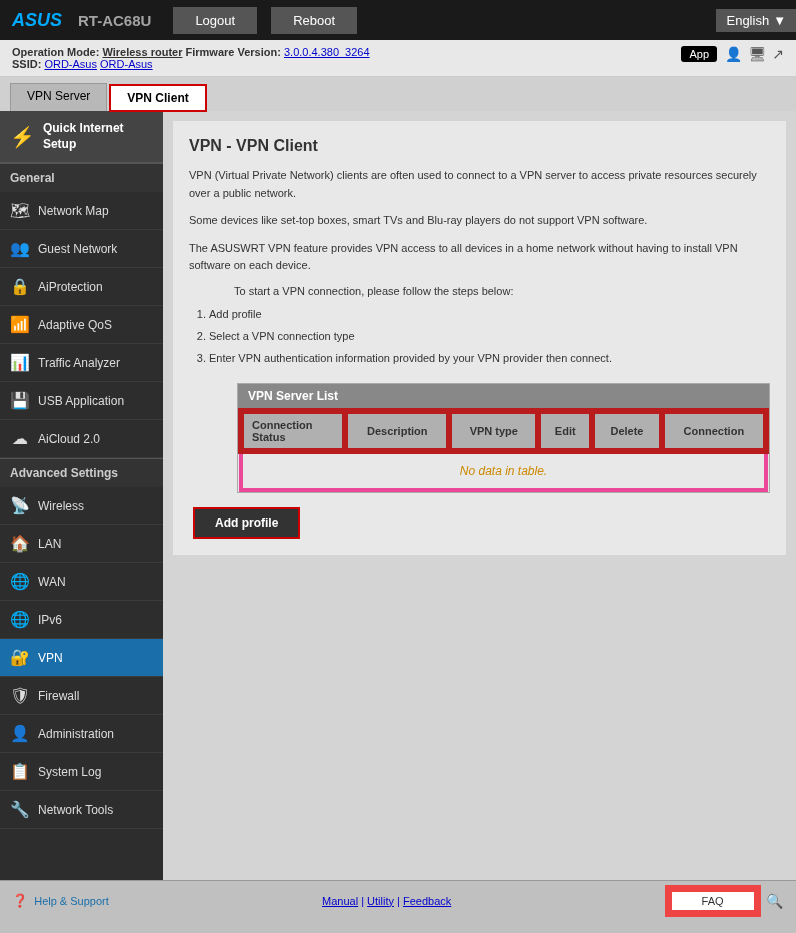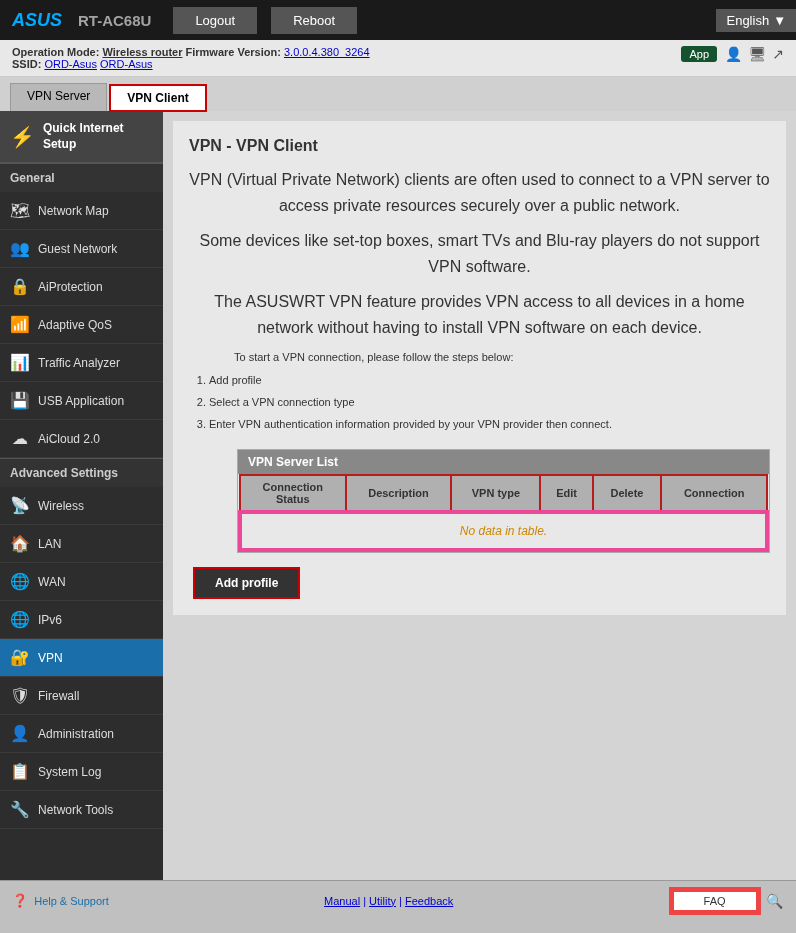--- a/index.html
+++ b/index.html
@@ -14,21 +14,21 @@
     .header-btn { background: #555; color: white; border: none; padding: 6px 22px; cursor: pointer; font-size: 13px; }
     .lang-selector { margin-left: auto; display: flex; align-items: center; background: #555; padding: 4px 10px; color: white; cursor: pointer; gap: 4px; }
     .lang-selector span { font-size: 13px; }
 
     
     .info-bar { background: #e8e8e8; padding: 6px 12px; border-bottom: 1px solid #ccc; display: flex; align-items: flex-start; justify-content: space-between; }
     .info-left { font-size: 11px; color: #333; }
     .info-left .label { font-weight: bold; }
     .info-left a { color: #0000cc; text-decoration: underline; }
     .info-right { display: flex; gap: 8px; align-items: center; }
-    .app-btn { background: #14532d; color: white; padding: 2px 8px; font-size: 11px; border-radius: 3px; cursor: pointer; }
+    .app-btn { background: #000000; color: white; padding: 2px 8px; font-size: 11px; border-radius: 3px; cursor: pointer; }
     .info-icons { display: flex; gap: 6px; }
     .info-icon { color: #555; font-size: 14px; cursor: pointer; }
 
     
     .tab-bar { background: #d0d0d0; display: flex; padding: 6px 10px 0; gap: 2px; }
     .tab { padding: 5px 16px; cursor: pointer; font-size: 12px; background: #b8b8b8; border: 1px solid #999; border-bottom: none; color: #000000; }
     .tab.active { background: white; border: 2px solid #c00; color: #000; font-weight: bold; position: relative; top: 1px; }
 
     
     .layout { display: flex; height: calc(933px - 40px - 48px - 36px - 40px); }
@@ -43,44 +43,44 @@
 
     
     .quick-setup { display: flex; align-items: center; gap: 8px; padding: 10px; background: #444; cursor: pointer; color: white; border-bottom: 1px solid #555; }
     .quick-setup .qs-icon { font-size: 20px; color: #ffcc00; }
     .quick-setup .qs-text { font-size: 12px; font-weight: bold; line-height: 1.3; }
 
     
     .main { flex: 1; background: #d4d4d4; overflow-y: auto; padding: 0; }
     .content-area { background: #e8e8e8; margin: 10px; padding: 16px; }
     .vpn-title { font-size: 16px; font-weight: bold; color: #333; margin-bottom: 12px; }
-    .vpn-desc { font-size: 16px; color: #333; line-height: 1.6; margin-bottom: 10px; text-align: center; }
+    .vpn-desc { font-size: 11px; color: #333; line-height: 1.6; margin-bottom: 10px; }
     .vpn-steps-title { font-size: 11px; color: #333; margin-bottom: 6px; margin-left: 45px; }
     .vpn-steps { font-size: 11px; color: #333; line-height: 2; margin-left: 20px; margin-bottom: 14px; }
 
     
     .vpn-table-container { border: 1px solid #aaa; margin-left: 48px; }
     .vpn-table-header { background: #888; color: white; padding: 5px 10px; font-size: 12px; font-weight: bold; }
     .vpn-table { width: 100%; border-collapse: collapse; }
-    .vpn-table th { background: #b0b0b0; color: #333; font-size: 11px; padding: 5px 8px; border: 2px solid #b91c1c; text-align: center; font-weight: bold; }
+    .vpn-table th { background: #b0b0b0; color: #333; font-size: 11px; padding: 5px 8px; border: 6px solid #b91c1c; font-weight: bold; }
     .vpn-table td { padding: 10px 8px; border: 4px solid #ec4899; text-align: center; font-size: 11px; }
     .no-data { color: #cc8800; font-size: 12px; font-style: italic; }
     .th-status { text-align: left; }
 
     
     .add-profile-wrap { text-align: left; margin-top: 14px; padding-left: 4px; }
     .add-profile-btn { background: #333; color: white; border: 2px solid #c00; padding: 7px 20px; font-size: 12px; cursor: pointer; font-weight: bold; }
 
     
     .footer { background: #c0c0c0; border-top: 1px solid #999; height: 40px; display: flex; align-items: center; padding: 0 12px; justify-content: space-between; }
     .footer-left { display: flex; align-items: center; gap: 6px; font-size: 11px; color: #333; }
     .footer-links { font-size: 11px; color: #0000cc; }
     .footer-links a { color: #0000cc; text-decoration: underline; cursor: pointer; }
     .footer-right { display: flex; align-items: center; gap: 6px; }
-    .faq-box { background: white; border: 5px solid #ef4444; padding: 3px 30px; font-size: 11px; color: #333; }
+    .faq-box { background: white; border: 7px solid #ef4444; padding: 3px 30px; font-size: 11px; color: #333; }
     .search-icon { font-size: 14px; color: #555; cursor: pointer; }
     .help-icon { color: #1a6faa; font-size: 13px; }
   </style>
 </head>
 <body>
 
 <div class="header">
   <div class="logo">
     <span class="logo-text">ASUS</span>
     <span class="logo-model">RT-AC68U</span>

